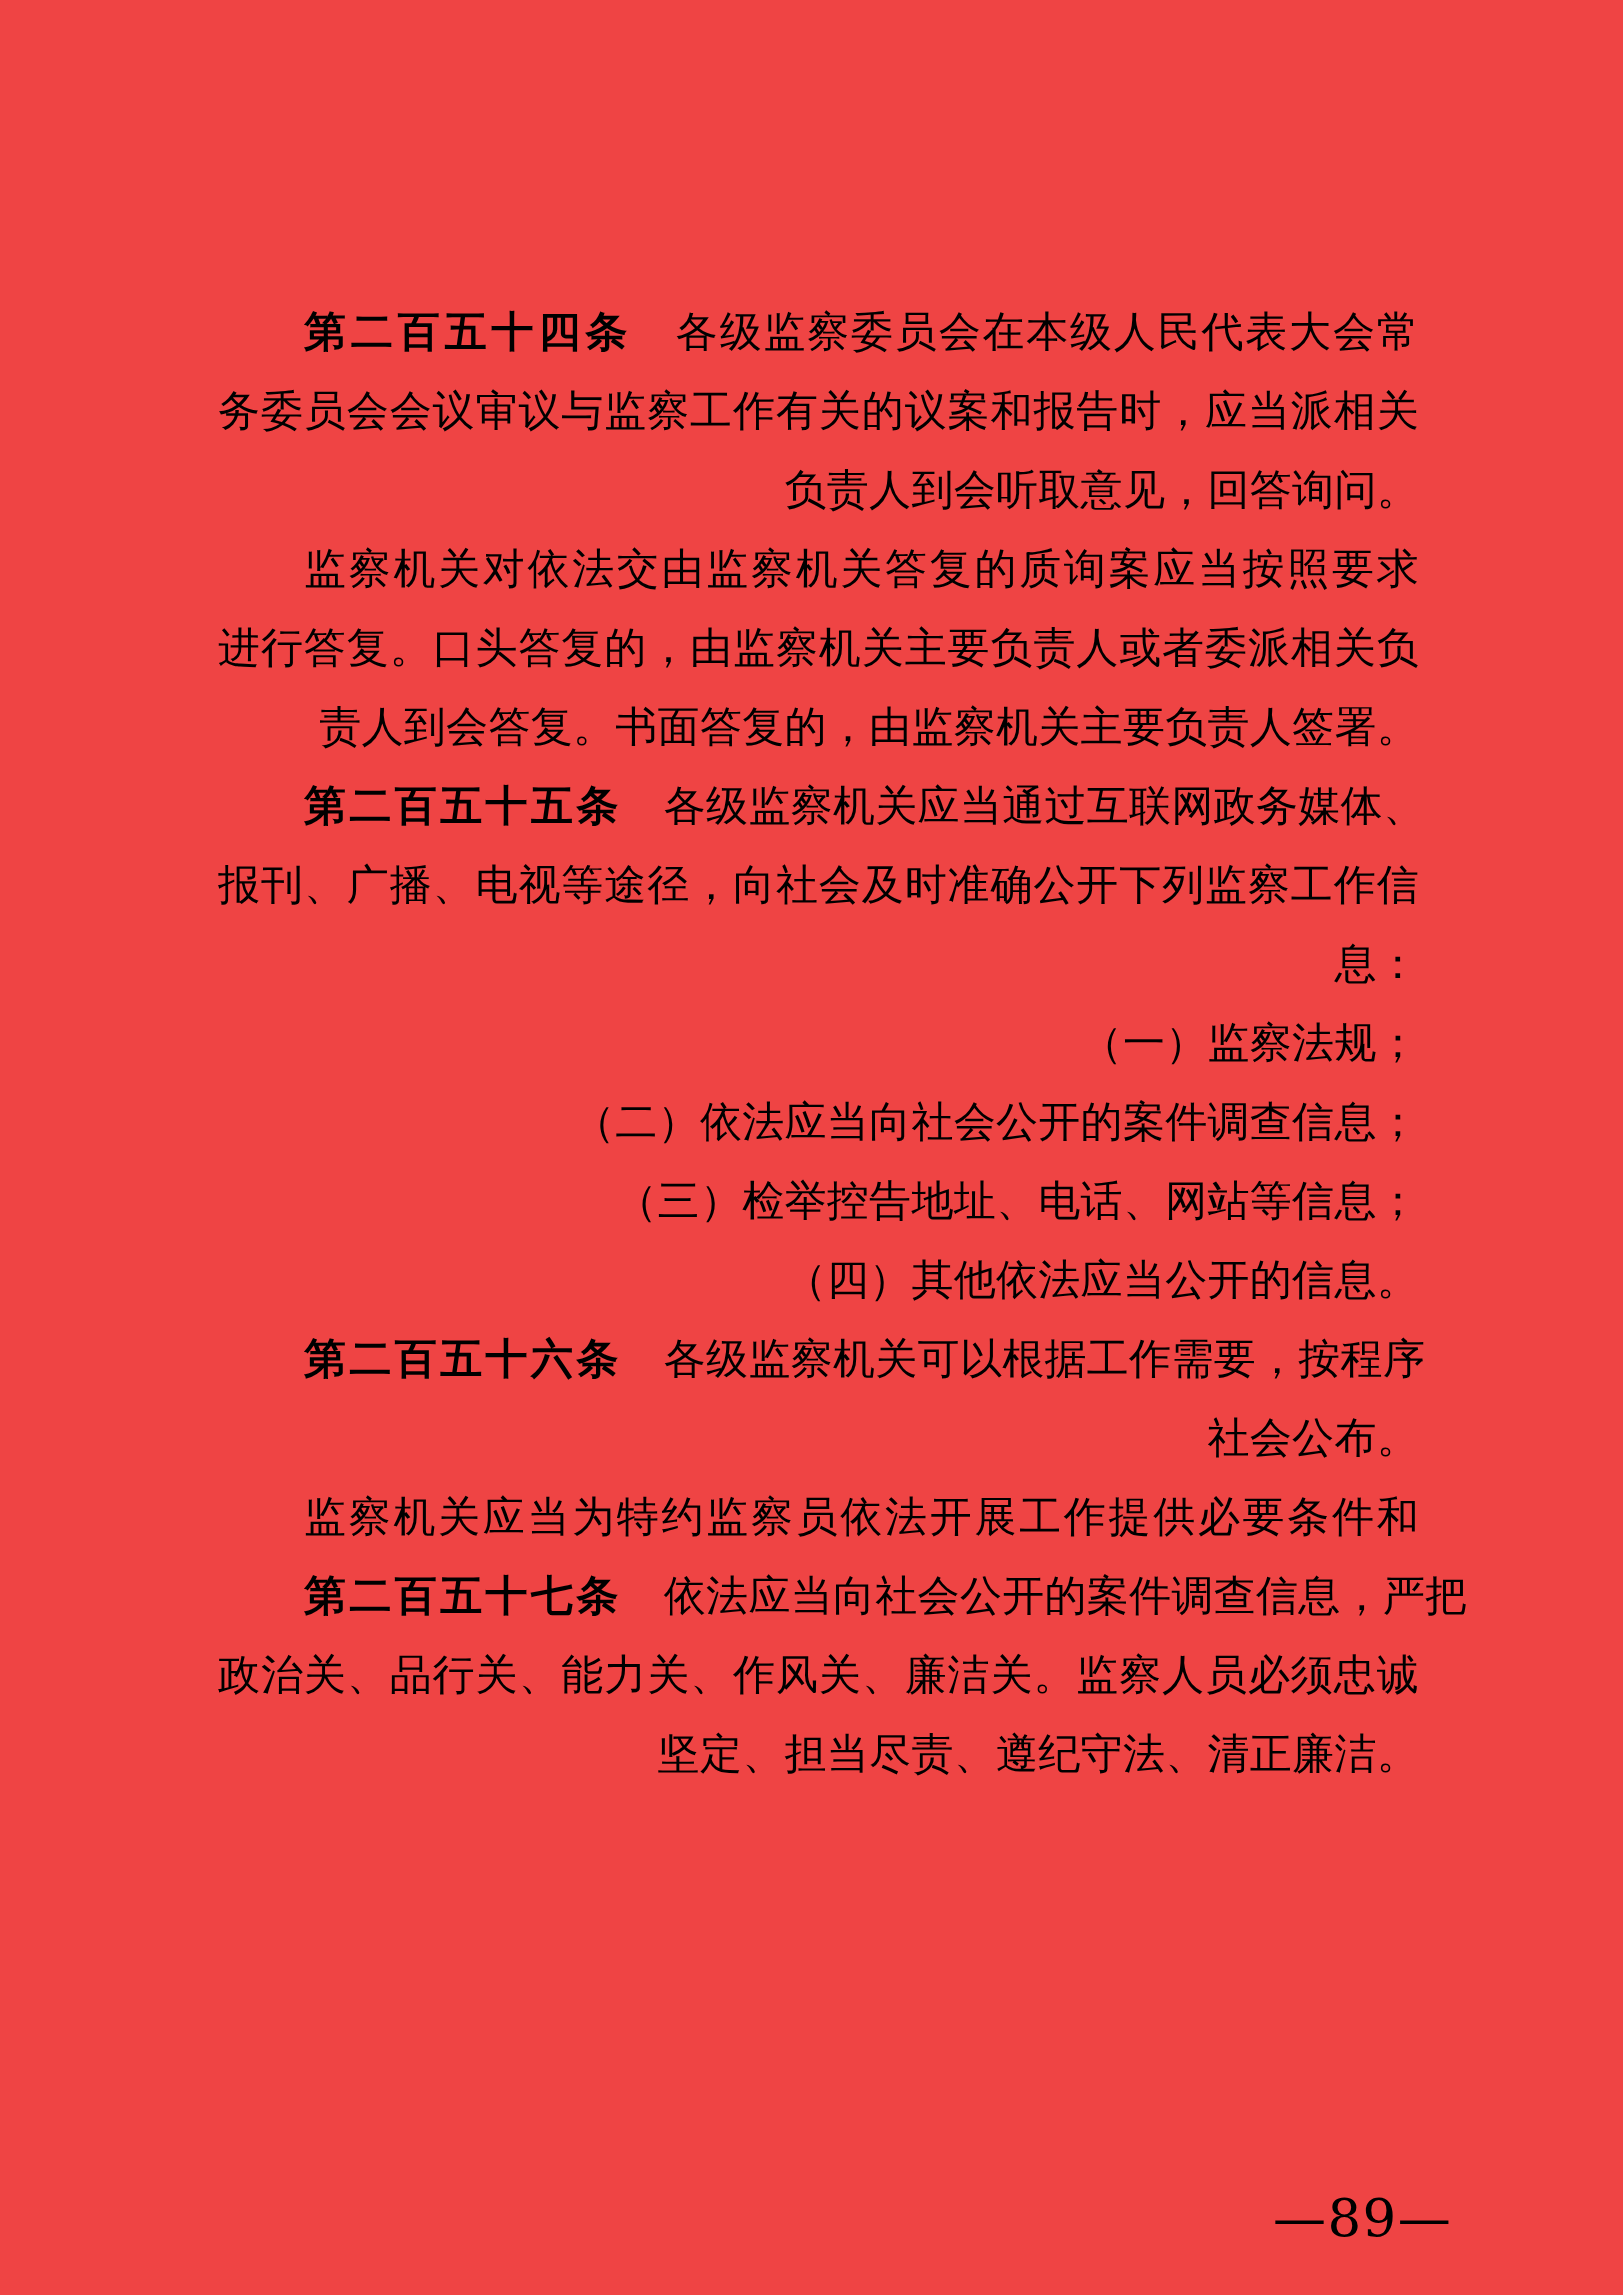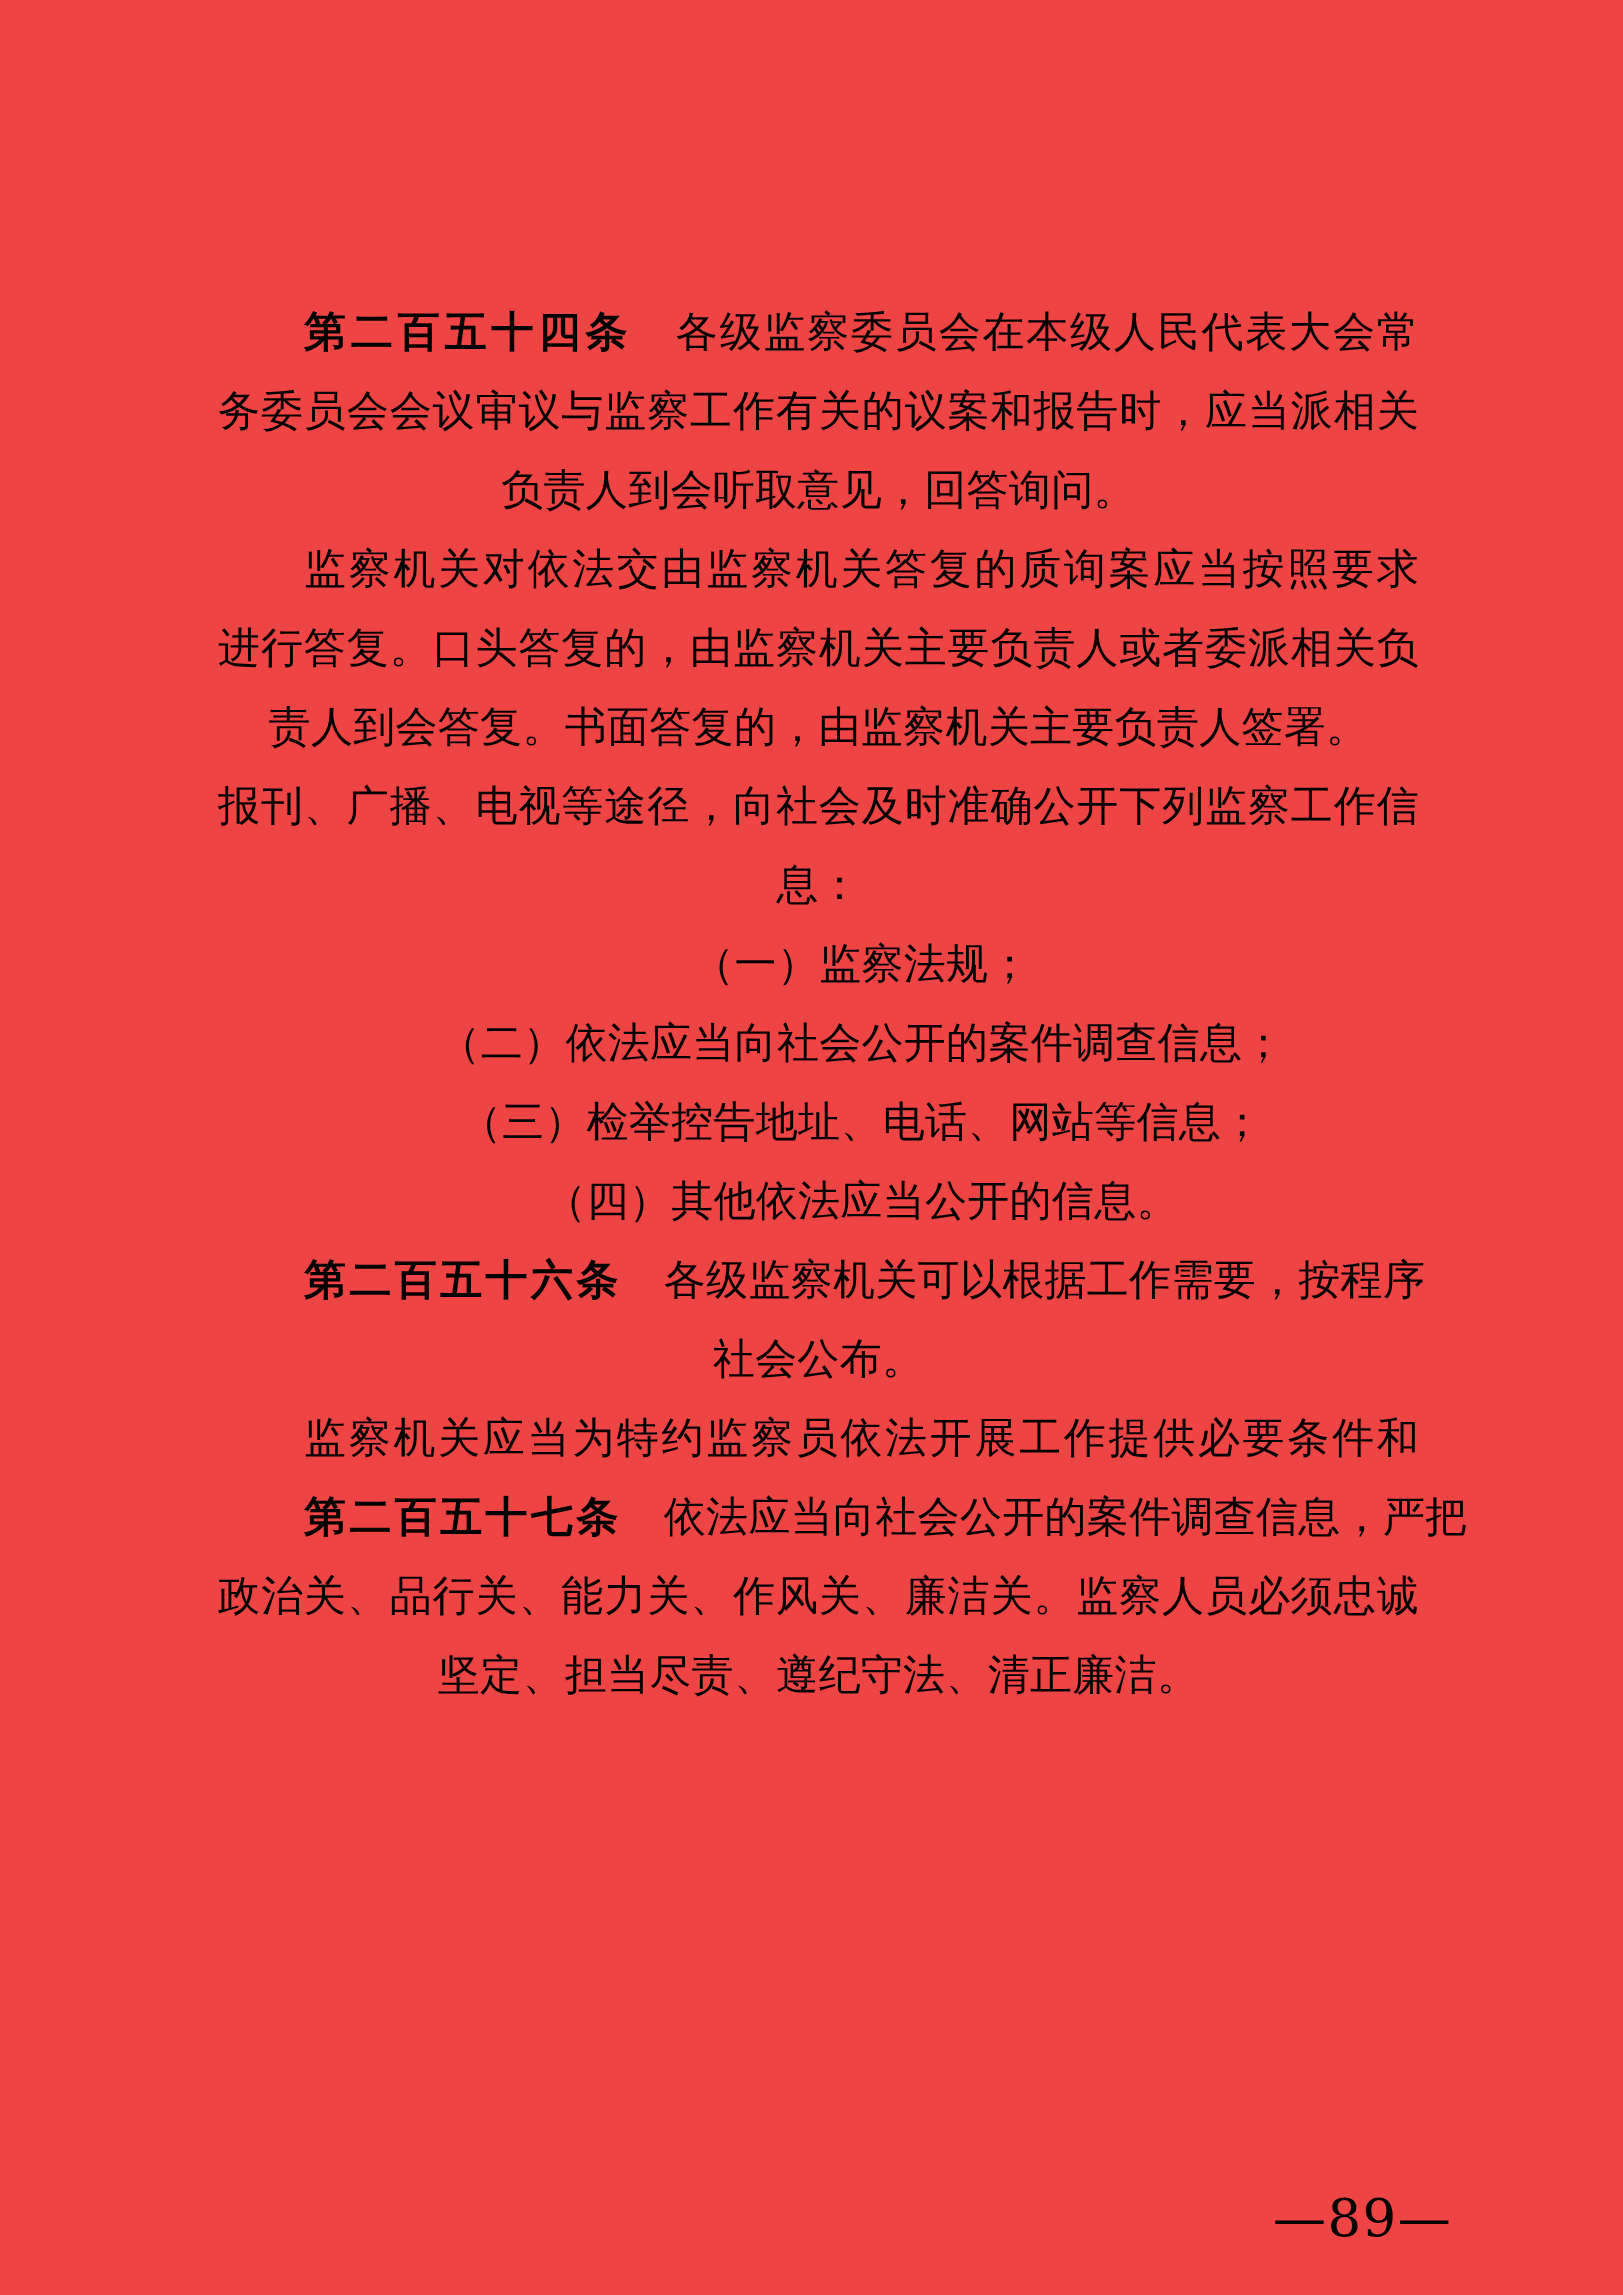--- a/index.html
+++ b/index.html
@@ -19,21 +19,21 @@
     position: absolute;
     left: 218px; top: 292px;
     width: 1201px;
   }
   .line {
     height: 79px;
     line-height: 79px;
     font-size: 42px;
     letter-spacing: 0.3px;
     white-space: nowrap;
-    text-align: center;
+    text-align: right;
   }
   .line.indent { padding-left: 86px; }
   .line.fill {
     text-align: justify;
     text-align-last: justify;
     text-justify: inter-character;
   }
   .article-no {
     font-family: "DejaVu Sans", sans-serif;
     font-weight: 700;
@@ -64,20 +64,21 @@
       <div class="line fill"><span class="line-text">务委员会会议审议与监察工作有关的议案和报告时，应当派相关</span></div>
 
       <div class="line"><span class="line-text">负责人到会听取意见，回答询问。</span></div>
 
       <div class="line indent fill"><span class="line-text">监察机关对依法交由监察机关答复的质询案应当按照要求</span></div>
 
       <div class="line fill"><span class="line-text">进行答复。口头答复的，由监察机关主要负责人或者委派相关负</span></div>
 
       <div class="line"><span class="line-text">责人到会答复。书面答复的，由监察机关主要负责人签署。</span></div>
 
+      <div class="line indent fill"><b class="article-no">第二百五十五条</b><span class="hgap"></span><span class="line-text">各级监察机关应当通过互联网政务媒体、</span></div>
 
       <div class="line fill"><span class="line-text">报刊、广播、电视等途径，向社会及时准确公开下列监察工作信</span></div>
 
       <div class="line"><span class="line-text">息：</span></div>
 
       <div class="line indent"><span class="line-text">（一）监察法规；</span></div>
 
       <div class="line indent"><span class="line-text">（二）依法应当向社会公开的案件调查信息；</span></div>
 
       <div class="line indent"><span class="line-text">（三）检举控告地址、电话、网站等信息；</span></div>

